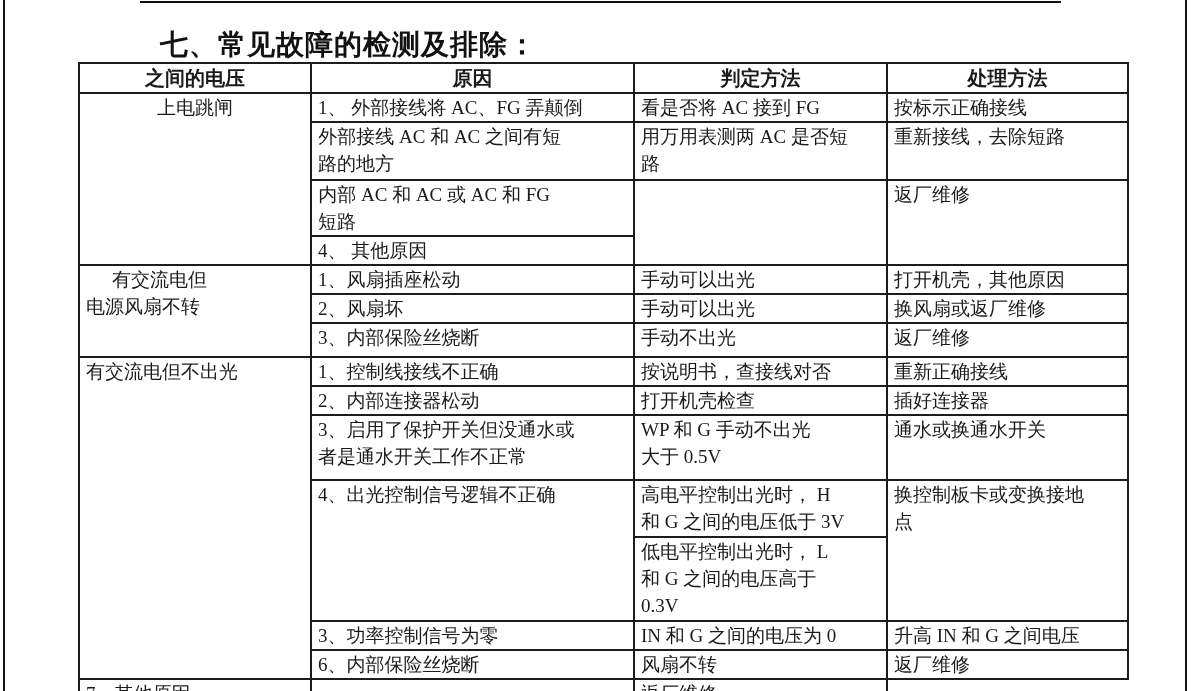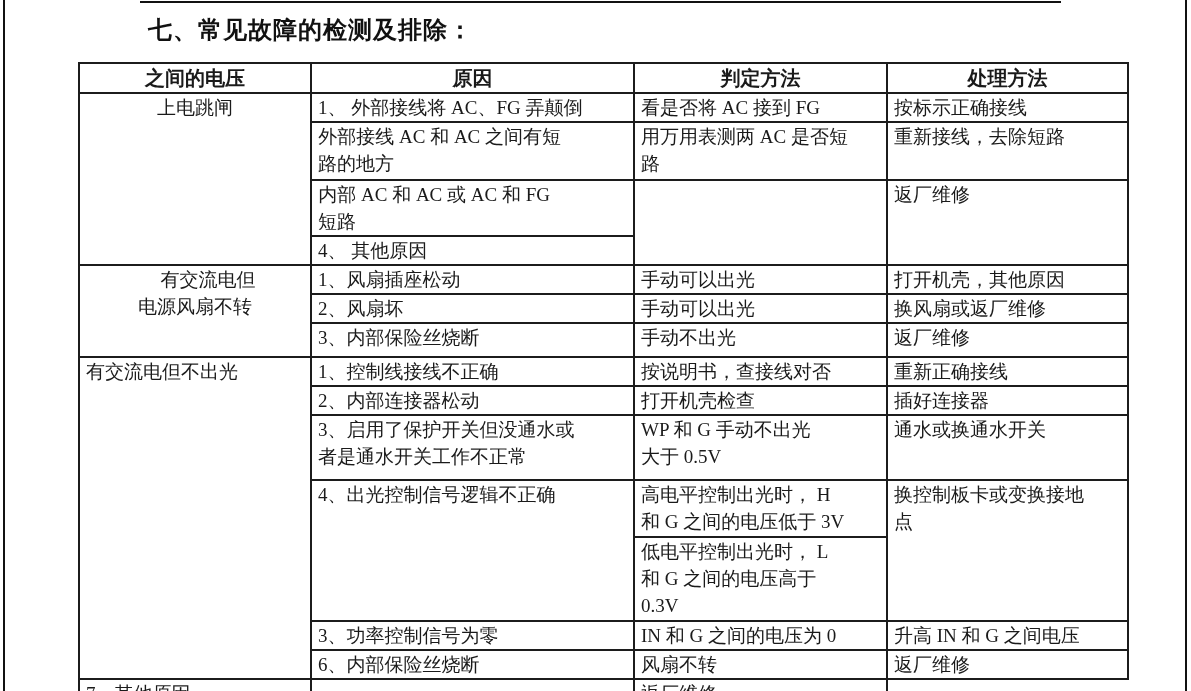--- a/index.html
+++ b/index.html
@@ -8,22 +8,22 @@
     width:1191px;height:691px;
     background:#ffffff;
     overflow:hidden;
     font-family:"Liberation Serif","DejaVu Serif",serif;
     color:#1a1a1a;
   }
   .rule-left{position:absolute;left:3px;top:0;width:2px;height:691px;background:#111;}
   .rule-right{position:absolute;left:1185px;top:0;width:2px;height:691px;background:#111;}
   .rule-top{position:absolute;left:140px;top:1px;width:921px;height:2px;background:#111;}
   .title{
-    position:absolute;left:144px;top:10px;margin:4px;
-    font-size:24px;font-weight:bold;letter-spacing:1px;
+    position:absolute;left:144px;top:10px;margin:16px;
+    font-size:28px;font-weight:bold;letter-spacing:1px;
     color:#111;white-space:nowrap;
   }
   table.fault{
     position:absolute;left:78px;top:62px;
     width:1049px;border-collapse:collapse;table-layout:fixed;
   }
   table.fault th,table.fault td{
     border:2px solid #1c1c1c;
     font-size:19px;line-height:27px;
     padding:0 6px;
@@ -31,21 +31,21 @@
     white-space:pre-line;
     overflow:hidden;
   }
   table.fault th{
     font-weight:bold;text-align:center;vertical-align:middle;
     font-size:20px;
   }
   td.vmid{vertical-align:middle;}
   td.ctr{text-align:center;}
   td.hang{padding-left:40px;text-indent:-33px;}
-  td.phen2{text-indent:26px;text-align:center;}
+  td.phen2{text-indent:26px;}
   td.ind{padding-left:34px;}
 </style>
 </head>
 <body>
 
 <div class="page">
   <div class="rule-left"></div>
   <div class="rule-right"></div>
   <div class="rule-top"></div>
 

